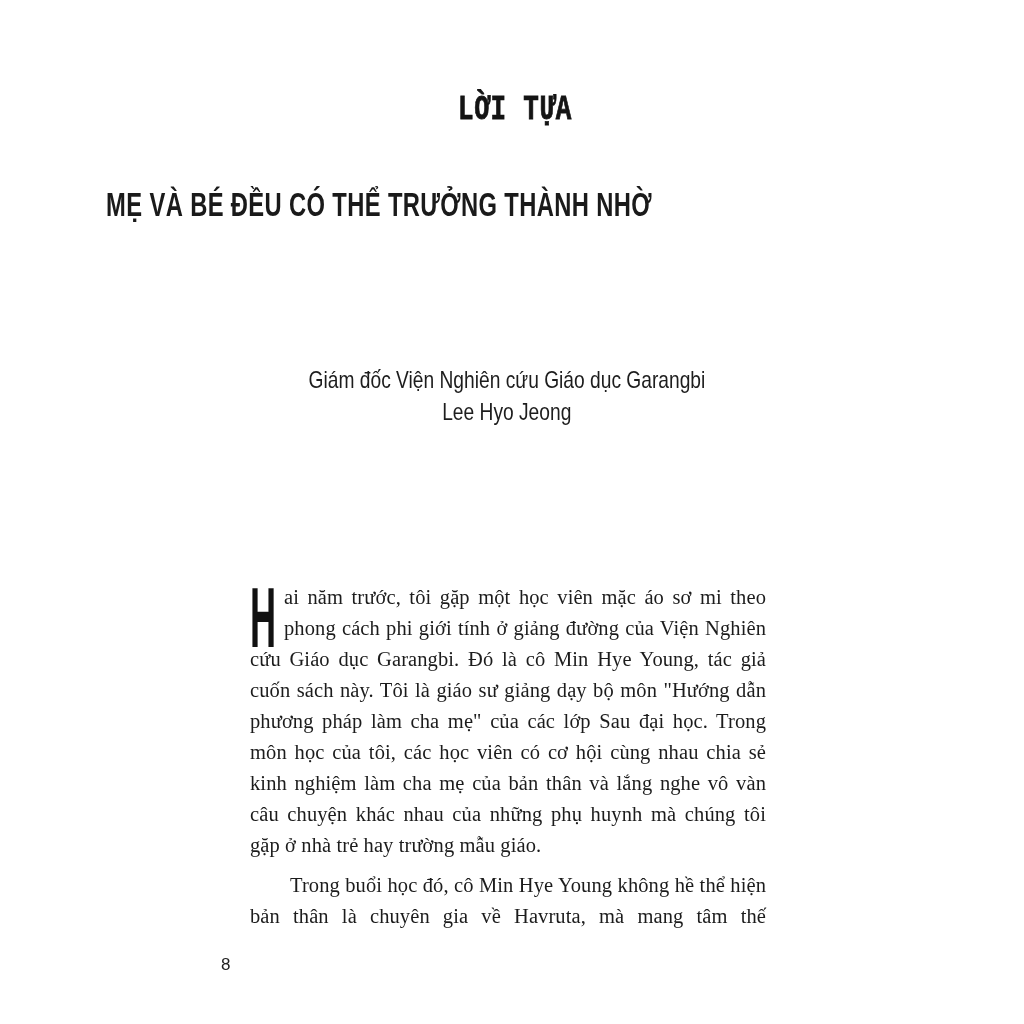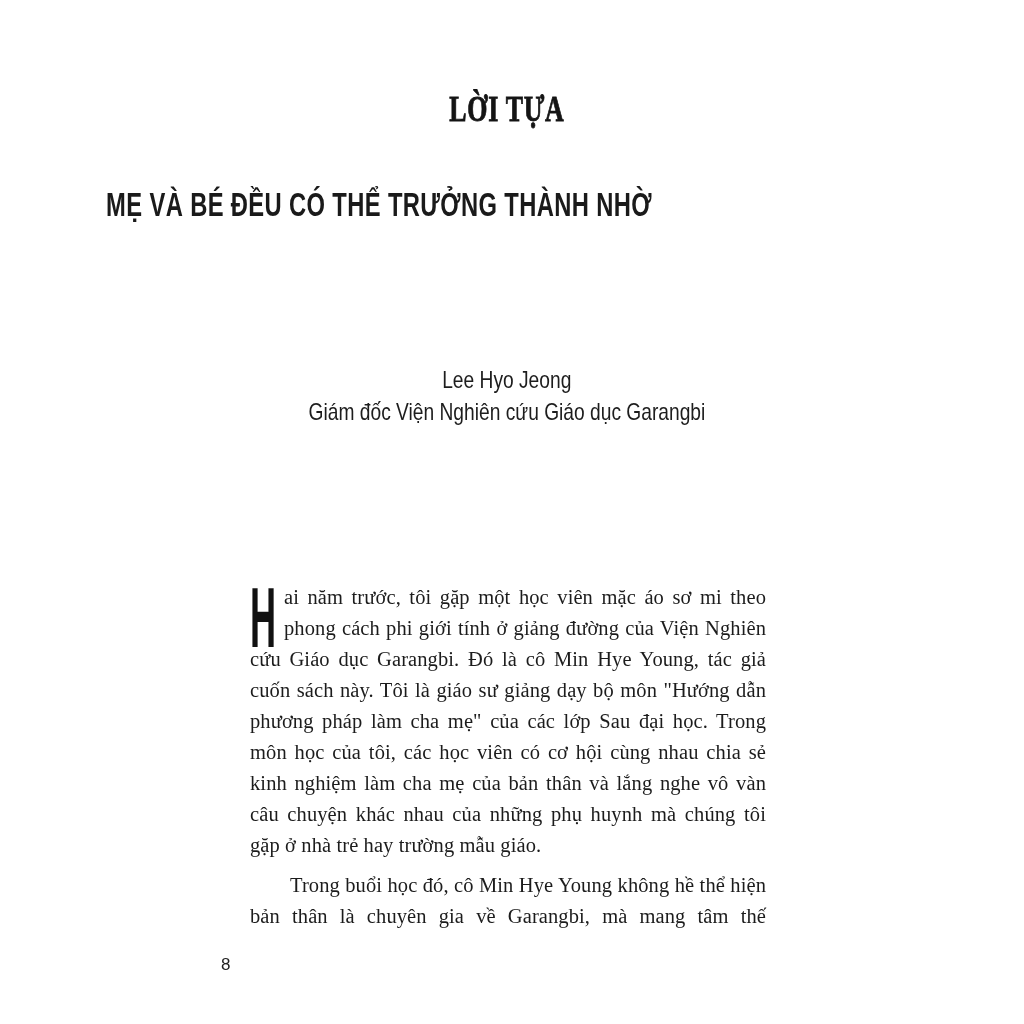--- a/index.html
+++ b/index.html
@@ -12,24 +12,24 @@
     width: 1024px;
     height: 1024px;
     background: #ffffff;
     color: #1b1b1b;
     overflow: hidden;
   }
   
   .section-title {
     position: absolute;
     top: 90px;
-    left: 0;
+    left: 8px;
     width: 1014px;
     text-align: center;
-    font-family: Liberation Serif, serif;
+    font-family: Liberation Mono, monospace;
     font-weight: 700;
     font-size: 35px;
     color: #141414;
   }
   .section-title .cond {
     display: inline-block;
     transform: scaleX(0.74);
     transform-origin: center;
     letter-spacing: 1px;
     -webkit-text-stroke: 0.8px #141414;
@@ -125,27 +125,27 @@
   </div>
 
   <div class="chapter-heading">
     <div>
       <span class="cond">MẸ VÀ BÉ ĐỀU CÓ THỂ TRƯỞNG THÀNH NHỜ</span>
     </div>
   </div>
 
   <div class="author-block">
     <div>
-      <span class="cond">Lee Hyo Jeong</span>
+      <span class="cond">Giám đốc Viện Nghiên cứu Giáo dục Garangbi</span>
     </div>
     <div>
-      <span class="cond">Giám đốc Viện Nghiên cứu Giáo dục Garangbi</span>
+      <span class="cond">Lee Hyo Jeong</span>
     </div>
   </div>
 
   <div class="body-text">
     <p class="para-1"><span class="dropcap">H</span><span>ai năm trước, tôi gặp một học viên mặc áo sơ mi theo phong cách phi giới tính ở giảng đường của Viện Nghiên cứu Giáo dục Garangbi. Đó là cô Min Hye Young, tác giả cuốn sách này. Tôi là giáo sư giảng dạy bộ môn "Hướng dẫn phương pháp làm cha mẹ" của các lớp Sau đại học. Trong môn học của tôi, các học viên có cơ hội cùng nhau chia sẻ kinh nghiệm làm cha mẹ của bản thân và lắng nghe vô vàn câu chuyện khác nhau của những phụ huynh mà chúng tôi gặp ở nhà trẻ hay trường mẫu giáo.</span></p>
-    <p class="para-2">Trong buổi học đó, cô Min Hye Young không hề thể hiện bản thân là chuyên gia về Garangbi, mà mang tâm thế</p>
+    <p class="para-2">Trong buổi học đó, cô Min Hye Young không hề thể hiện bản thân là chuyên gia về Havruta, mà mang tâm thế</p>
   </div>
 
   <div class="page-number">8</div>
 
 </div>
 
 </body></html>

